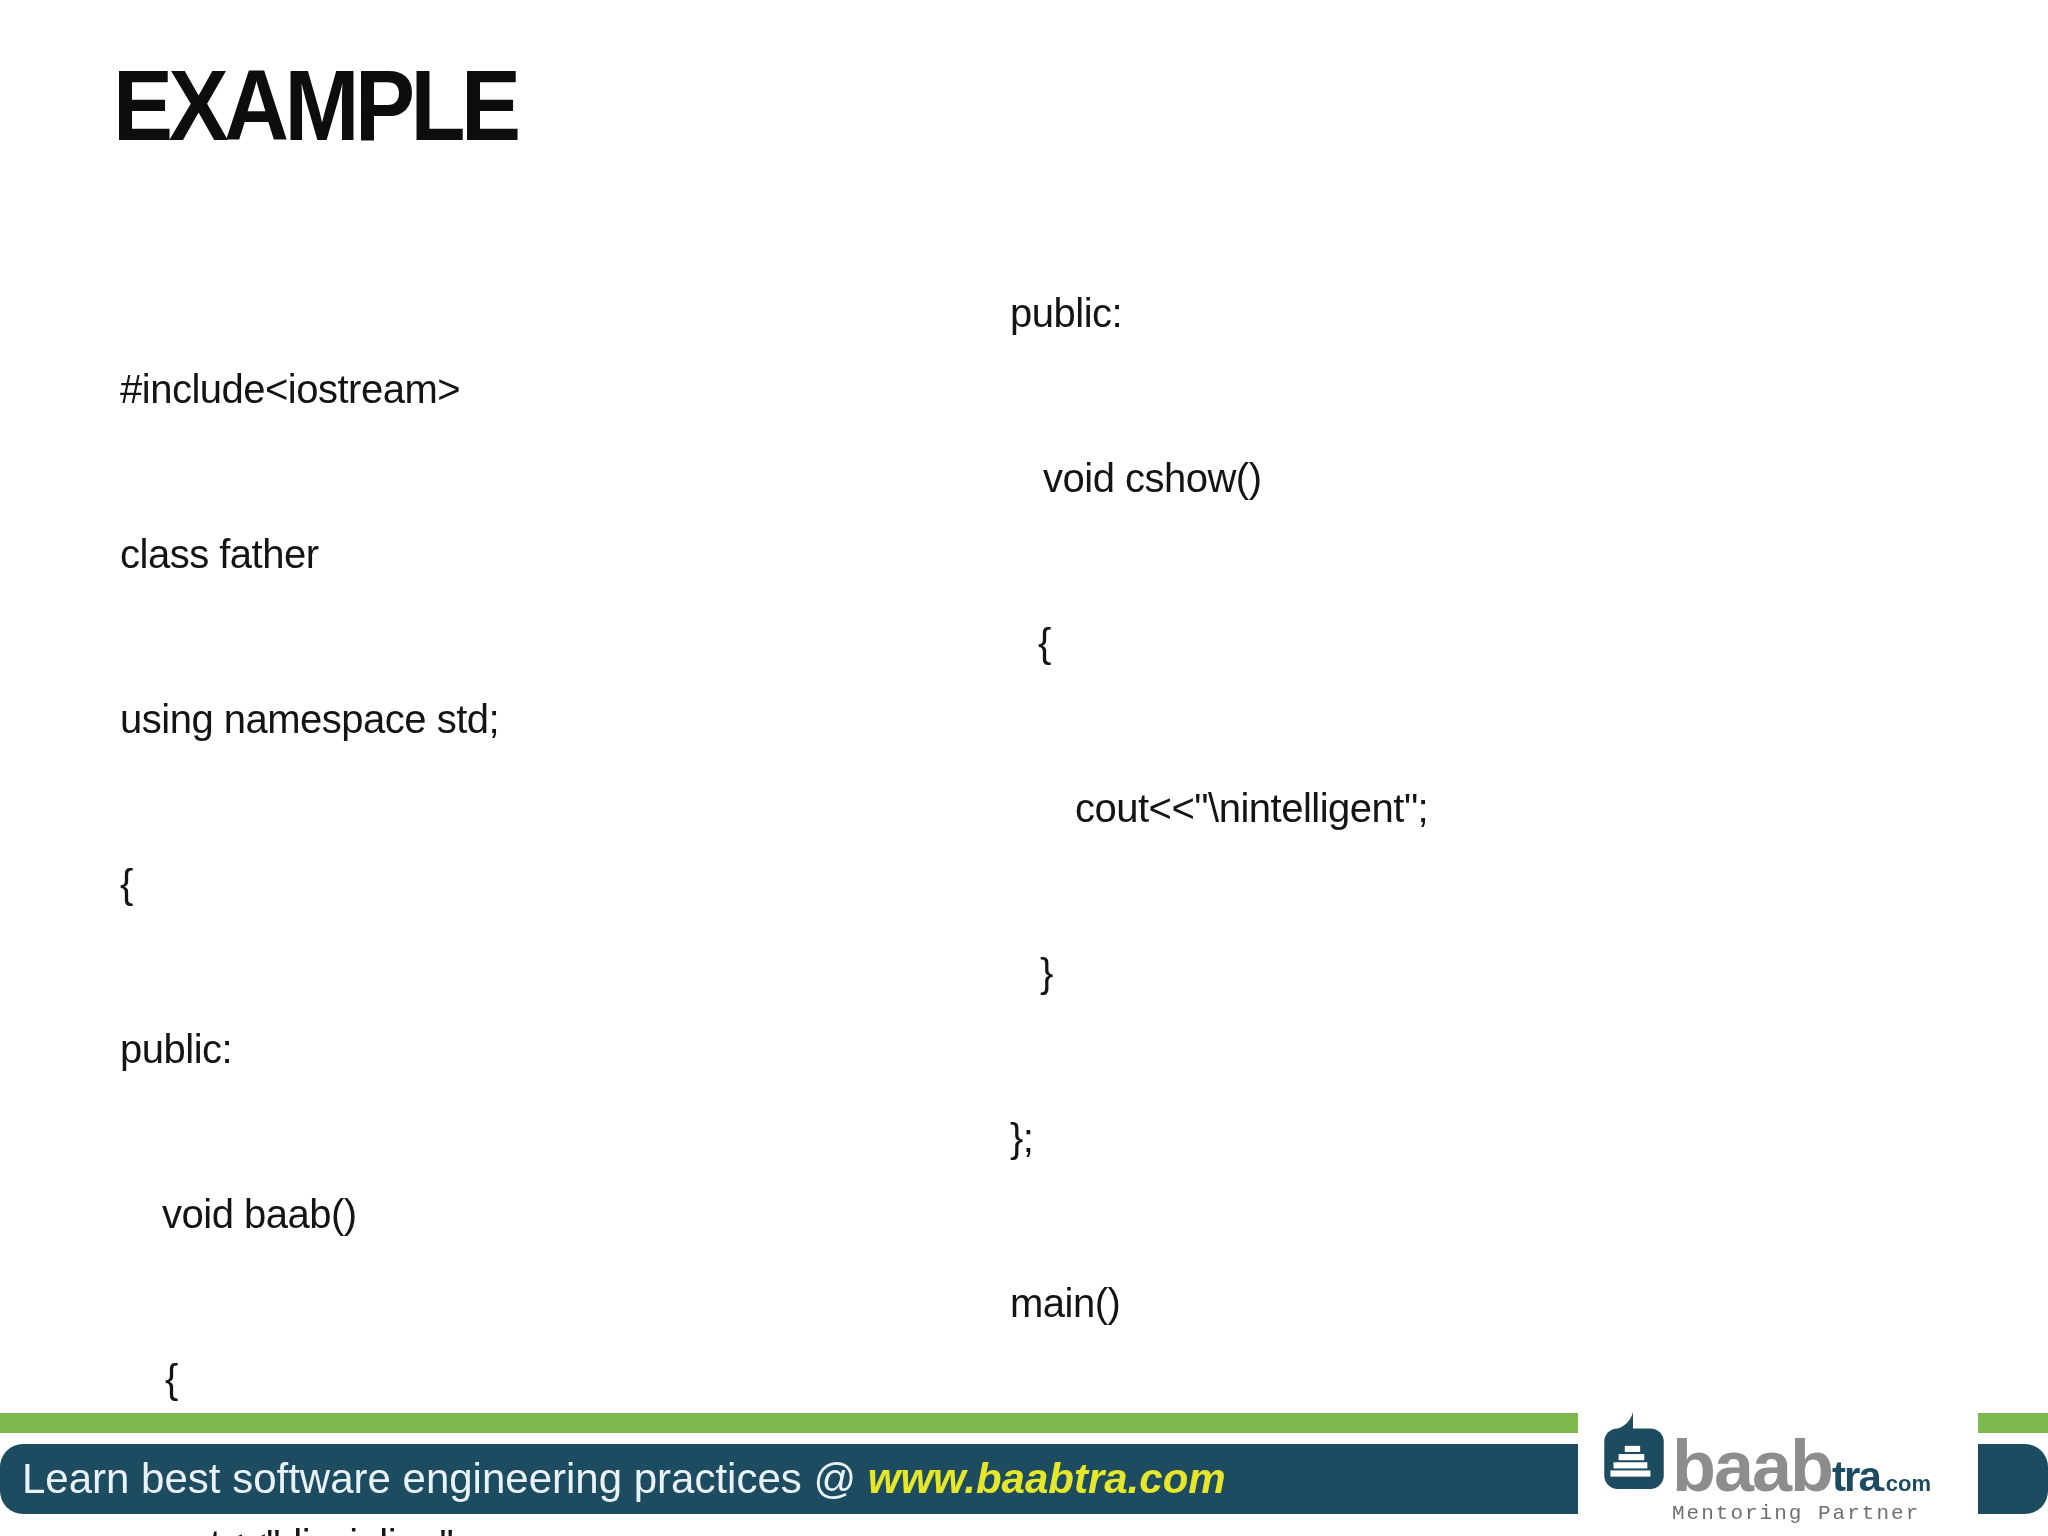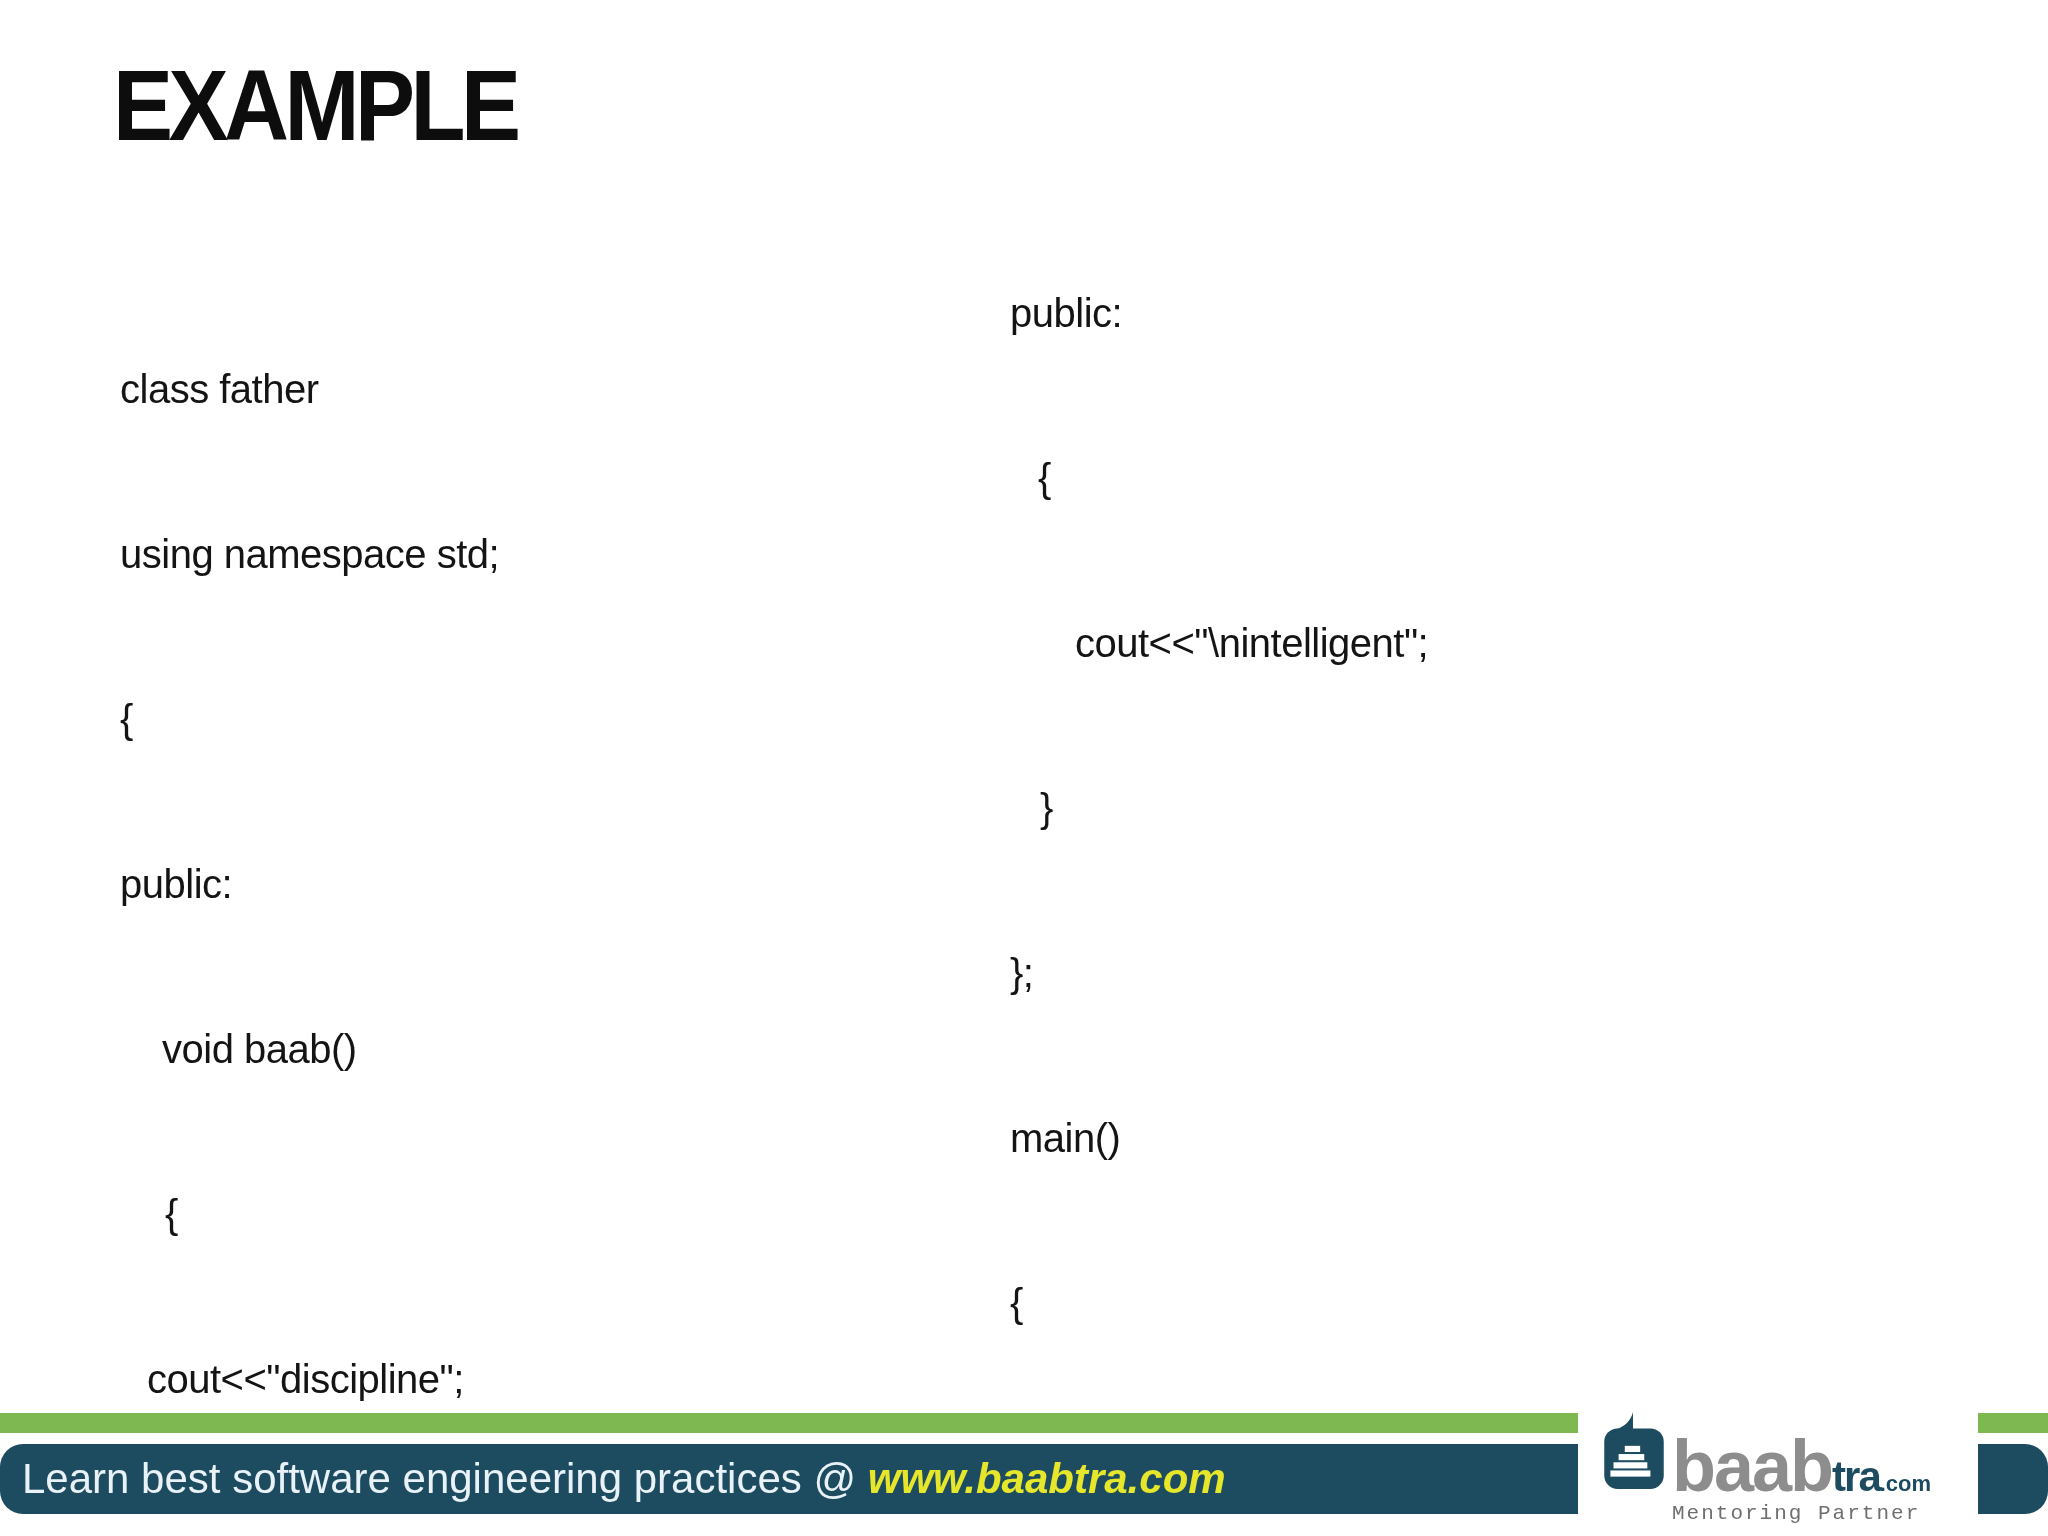--- a/index.html
+++ b/index.html
@@ -58,20 +58,21 @@
   }
 </style>
 </head>
 <body>
 
 <div class="slide">
 
   <h1 class="title">EXAMPLE</h1>
 
   <div class="code col-left">
+    <div class="ln" style="padding-left:0px">#include&lt;iostream&gt;</div>
     <div class="ln" style="padding-left:0px">class father</div>
     <div class="ln" style="padding-left:0px">using namespace std;</div>
     <div class="ln" style="padding-left:0px">{</div>
     <div class="ln" style="padding-left:0px">public:</div>
     <div class="ln" style="padding-left:42px">void baab()</div>
     <div class="ln" style="padding-left:45px">{</div>
     <div class="ln" style="padding-left:27px">cout&lt;&lt;"discipline";</div>
     
     
     
@@ -81,20 +82,21 @@
     
     
     
     
     
     
   </div>
 
   <div class="code col-right">
     <div class="ln" style="padding-left:0px">public:</div>
+    <div class="ln" style="padding-left:33px">void cshow()</div>
     <div class="ln" style="padding-left:28px">{</div>
     <div class="ln" style="padding-left:65px">cout&lt;&lt;"\nintelligent";</div>
     <div class="ln" style="padding-left:30px">}</div>
     <div class="ln" style="padding-left:0px">};</div>
     <div class="ln" style="padding-left:0px">main()</div>
     <div class="ln" style="padding-left:0px">{</div>
     
     
     
     

